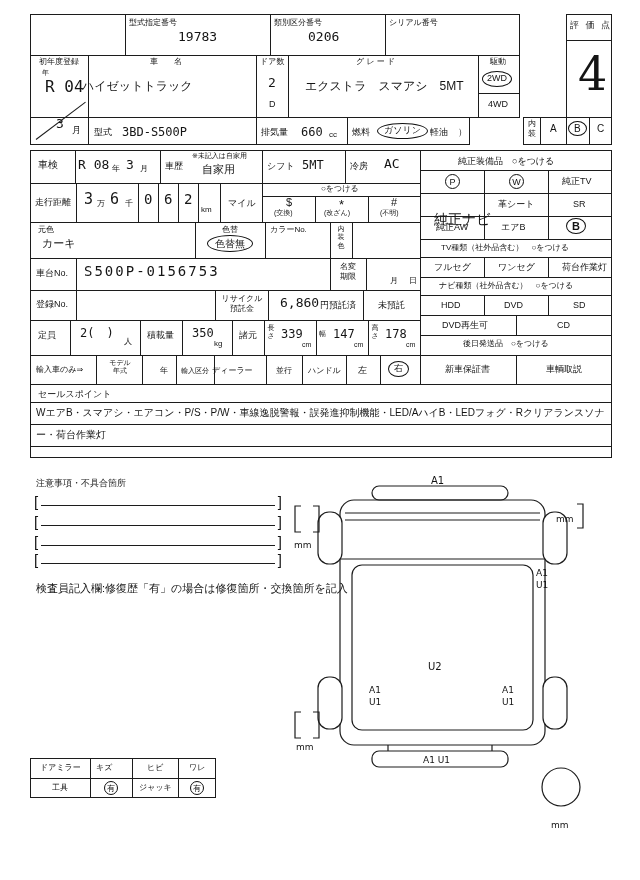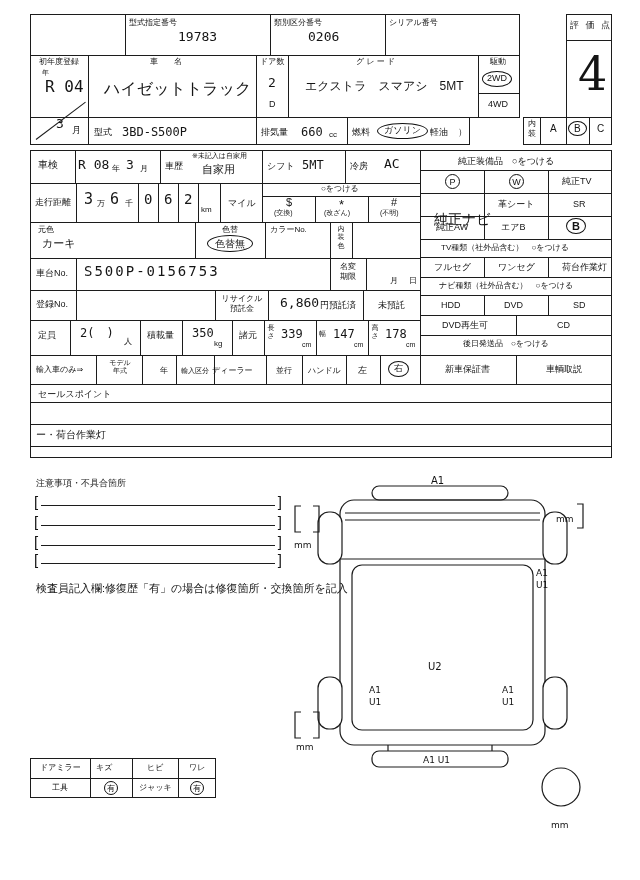--- a/index.html
+++ b/index.html
@@ -55,21 +55,21 @@
   <span class="t big4" style="left:578px;top:50px;font-size:46px">4</span>
 
   <span class="t" style="left:39px;top:58px;font-size:8px">初年度登録</span>
   <span class="t" style="left:42px;top:69px;font-size:7px">年</span>
   <span class="t val" style="left:45px;top:78px;font-size:16px">R 04</span>
   <span class="t val" style="left:56px;top:117px;font-size:13px">3</span>
   <span class="t" style="left:72px;top:126px;font-size:9px">月</span>
   <i class="diag" style="left:36px;top:139px;width:62px;transform:rotate(-37deg)"></i>
 
   <span class="t" style="left:150px;top:58px;font-size:8px">車　　名</span>
-  <span class="t" style="left:104px;top:80px;font-size:16px">ハイゼットトラック</span>
+  <span class="t" style="left:82px;top:80px;font-size:12px">ハイゼットトラック</span>
   <span class="t" style="left:260px;top:58px;font-size:8px">ドア数</span>
   <span class="t val" style="left:268px;top:76px;font-size:13px">2</span>
   <span class="t" style="left:269px;top:100px;font-size:9px">D</span>
   <span class="t" style="left:356px;top:58px;font-size:8px">グ レ ー ド</span>
   <span class="t" style="left:305px;top:80px;font-size:12px">エクストラ　スマアシ　5MT</span>
   <span class="t" style="left:490px;top:58px;font-size:8px">駆動</span>
   <span class="pen" style="left:482px;top:71px;font-size:9px;padding:2px 4px">2WD</span>
   <span class="t" style="left:488px;top:100px;font-size:9px">4WD</span>
 
   <span class="t" style="left:94px;top:128px;font-size:9px">型式</span>
@@ -263,20 +263,21 @@
   <span class="t" style="left:557px;top:321px;font-size:9px">CD</span>
   <span class="t" style="left:463px;top:340px;font-size:8px">後日発送品　○をつける</span>
   <span class="t" style="left:445px;top:365px;font-size:9px">新車保証書</span>
   <span class="t" style="left:546px;top:365px;font-size:9px">車輌取説</span>
 
   <div class="bx" style="left:30px;top:384px;width:582px;height:74px"></div>
   <i class="hl" style="left:30px;top:402px;width:582px"></i>
   <i class="hl" style="left:30px;top:424px;width:582px"></i>
   <i class="hl" style="left:30px;top:446px;width:582px"></i>
   <span class="t" style="left:38px;top:390px;font-size:9px">セールスポイント</span>
+  <span class="t" style="left:36px;top:408px;font-size:10px">WエアB・スマアシ・エアコン・P/S・P/W・車線逸脱警報・誤発進抑制機能・LED/AハイB・LEDフォグ・Rクリアランスソナ</span>
   <span class="t" style="left:36px;top:430px;font-size:10px">ー・荷台作業灯</span>
 
   <span class="t" style="left:36px;top:479px;font-size:9px">注意事項・不具合箇所</span>
 
   <div class="nline" style="left:34px;top:492px;width:248px">
     <span class="bk">[</span>
     <span class="rule"></span>
     <span class="bk">]</span>
   </div>
   <div class="nline" style="left:34px;top:512px;width:248px">

